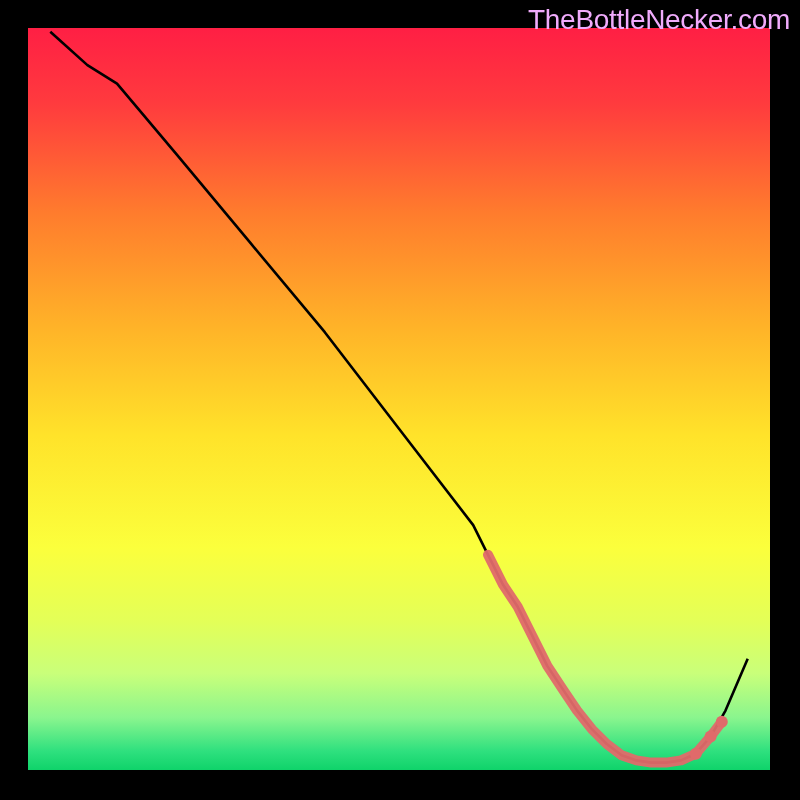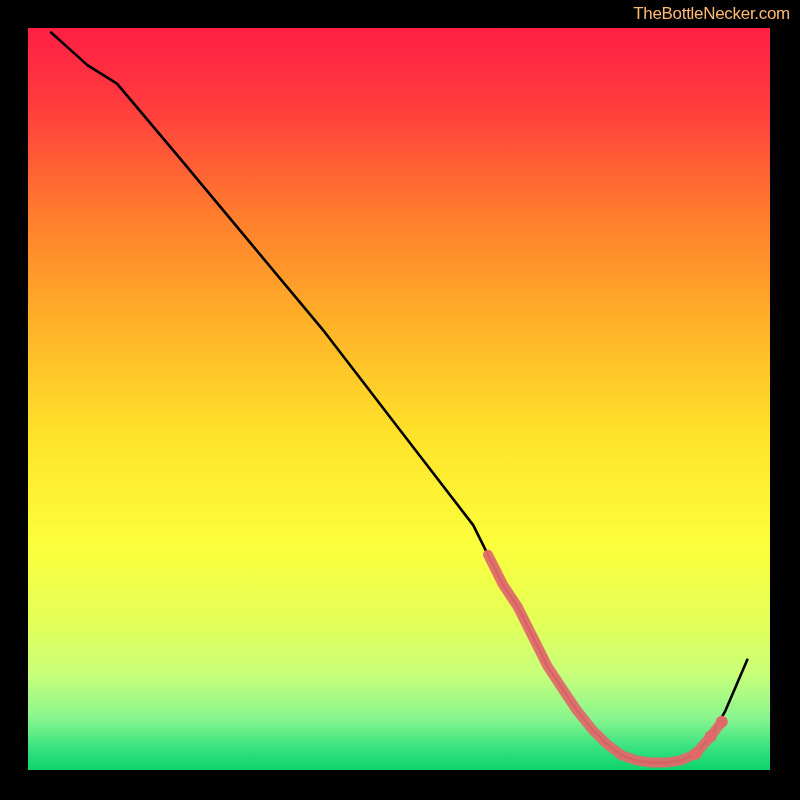--- a/index.html
+++ b/index.html
@@ -13,22 +13,22 @@
   }
   .chart-container {
     position: relative;
     width: 800px;
     height: 800px;
   }
   .watermark {
     position: absolute;
     top: 4px;
     right: 10px;
-    color: #fdba74;
-    font-size: 17px;
+    color: #f0abfc;
+    font-size: 28px;
     font-weight: 500;
     z-index: 5;
     letter-spacing: -0.3px;
     margin-left: 17px;
   }
   svg {
     position: absolute;
     top: 0;
     left: 0;
   }

